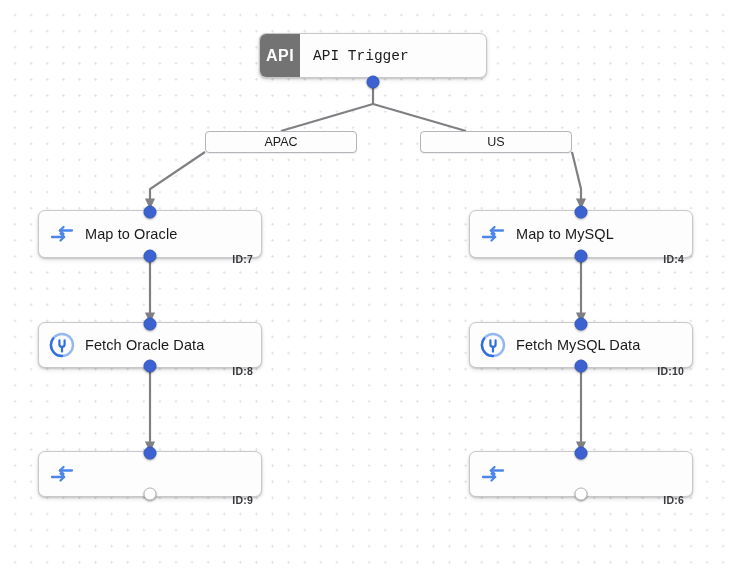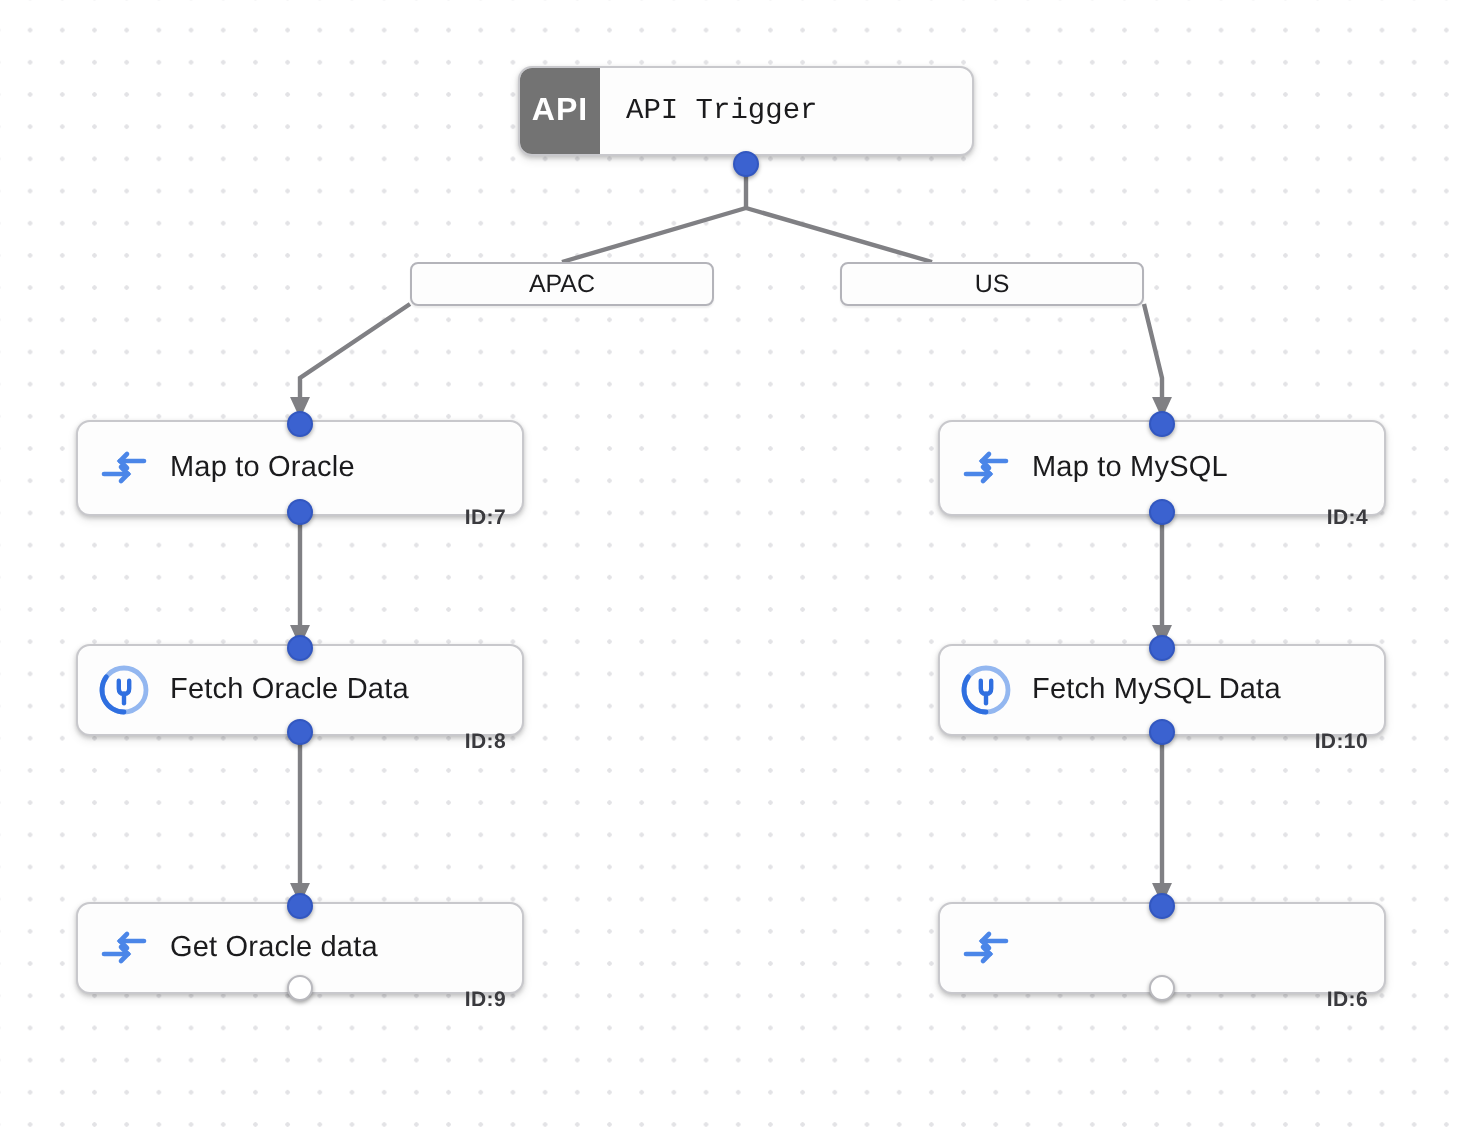--- a/index.html
+++ b/index.html
@@ -202,21 +202,20 @@
     <div class="node-icon">
       <svg width="26" height="20" viewBox="0 0 26 20" xmlns="http://www.w3.org/2000/svg">
         <g stroke="#4b86e8" stroke-width="2.3" fill="none" stroke-linecap="round">
           <path d="M 3 13 L 15 13"></path>
           <path d="M 11.5 9.5 L 15 13 L 11.5 16.5"></path>
           <path d="M 23 6.5 L 11 6.5"></path>
           <path d="M 14.5 3 L 11 6.5 L 14.5 10"></path>
         </g>
       </svg>
     </div>
-    <div class="node-label">Get Oracle data</div>
     <div class="node-id">ID:9</div>
   </div>
   <div class="port filled" style="left:150px; top:453px;"></div>
   <div class="port hollow" style="left:150px; top:494px;"></div>
 
   <div class="node" style="left:469px; top:210px; width:224px; height:48px;">
     <div class="node-icon">
       <svg width="26" height="20" viewBox="0 0 26 20" xmlns="http://www.w3.org/2000/svg">
         <g stroke="#4b86e8" stroke-width="2.3" fill="none" stroke-linecap="round">
           <path d="M 3 13 L 15 13"></path>

